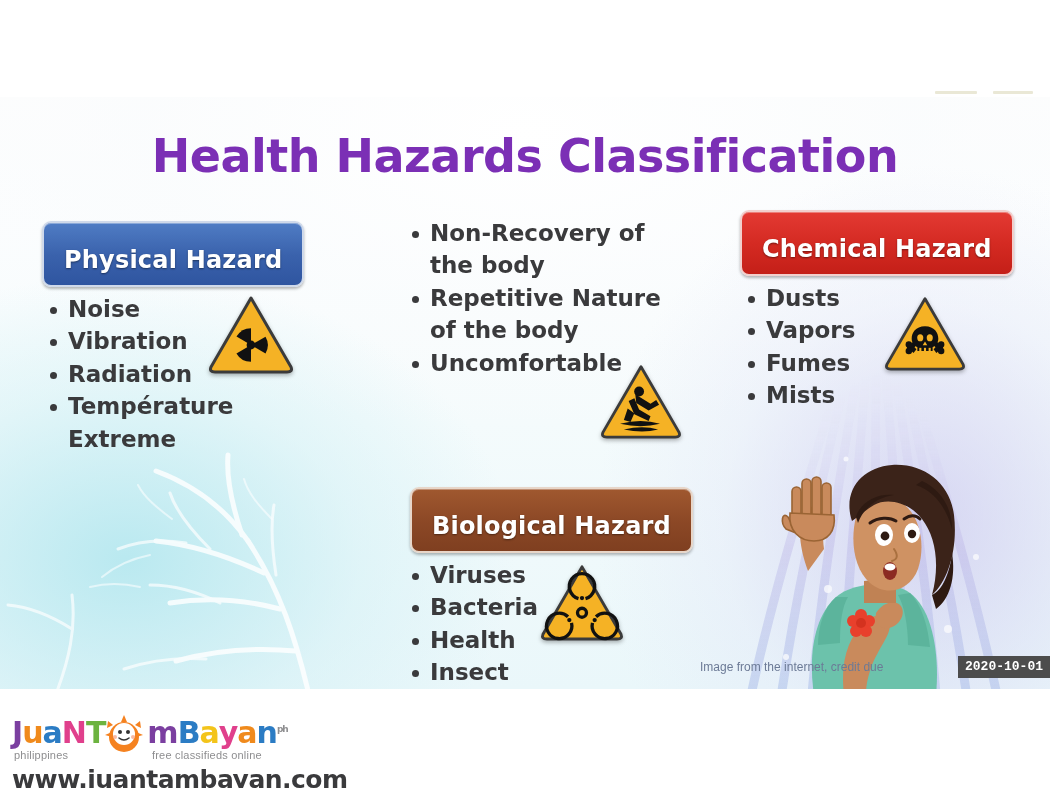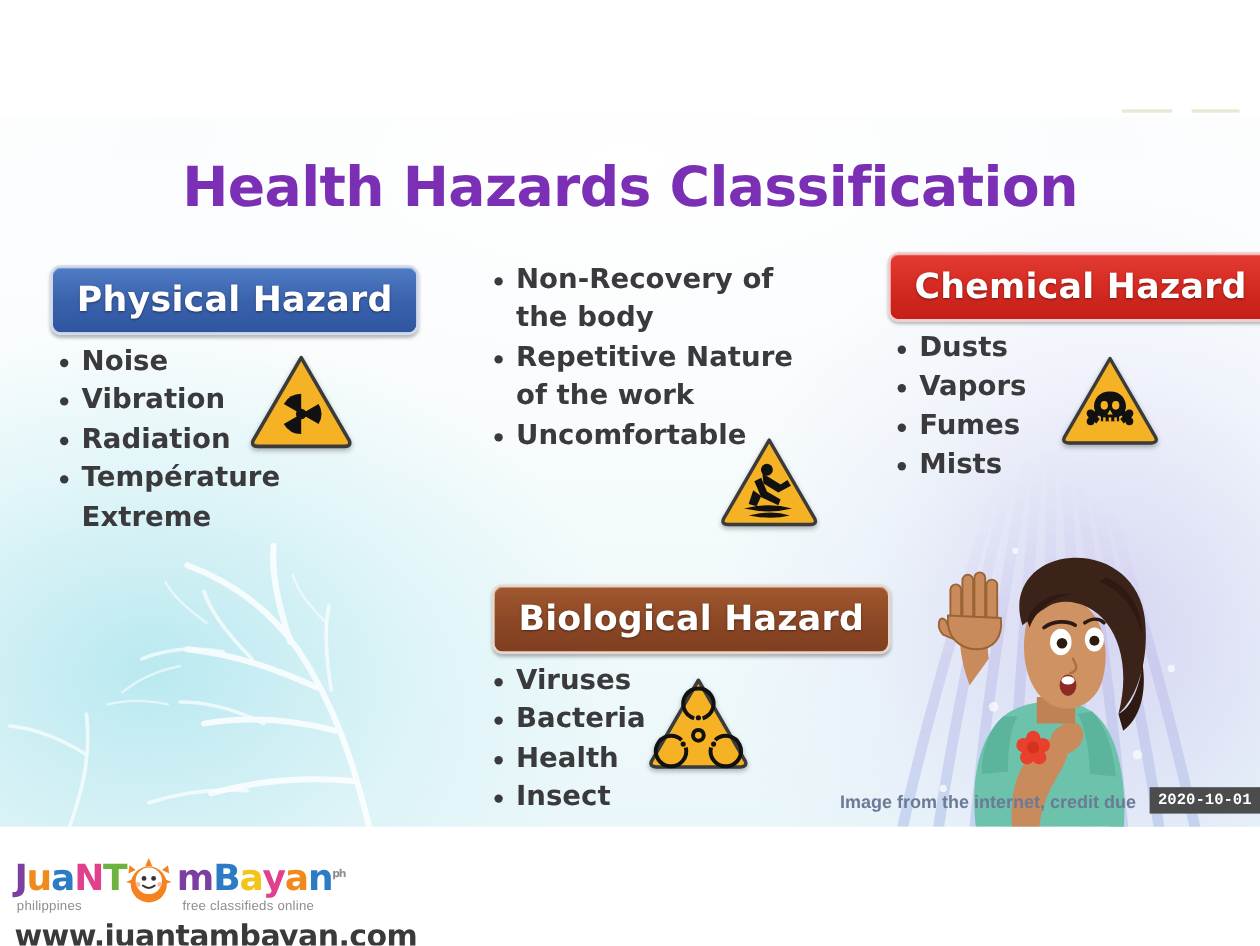--- a/index.html
+++ b/index.html
@@ -32,24 +32,24 @@
     font-size:46px;font-weight:700;letter-spacing:-0.5px;
     color:#7b2fb5;
     font-family:"DejaVu Sans", sans-serif;
     text-shadow:0 1px 0 rgba(255,255,255,.6);
   }
 
   
   .card{position:absolute;}
   .card-header{
     display:inline-block;
-    padding:9px 20px 11px 20px;
+    padding:23px 20px 11px 20px;
     border-radius:9px;
     color:#ffffff;
-    font-size:29px;font-weight:700;
+    font-size:24px;font-weight:700;
     font-family:"DejaVu Sans", sans-serif;
     letter-spacing:.2px;
     text-shadow:0 1px 2px rgba(0,0,0,.45);
     box-shadow:0 2px 3px rgba(0,0,0,.28), inset 0 1px 0 rgba(255,255,255,.35);
     white-space:nowrap;
   }
   .hdr-physical{background:linear-gradient(180deg,#4f7cc4 0%,#3a62ac 52%,#2f55a0 100%);border:2px solid #cfd9ea;}
   .hdr-ergonomics{background:linear-gradient(180deg,#8d7319 0%,#7a6011 52%,#6d5410 100%);border:2px solid #e4ddc4;}
   .hdr-chemical{background:linear-gradient(180deg,#e33a33 0%,#d42a22 52%,#c41f18 100%);border:2px solid #f2cfcd;}
   .hdr-biological{background:linear-gradient(180deg,#a0582f 0%,#8c4826 52%,#7f3f20 100%);border:2px solid #e7d6c9;}
@@ -75,21 +75,21 @@
   
   .warn{position:absolute;}
   .warn svg{display:block;filter:drop-shadow(0 2px 2px rgba(0,0,0,.3));}
 
   
   .woman{position:absolute;right:56px;bottom:-6px;width:250px;height:250px;pointer-events:none;}
 
   
   #credit{
     position:absolute;left:700px;top:563px;width:340px;
-    font-size:15px;color:#6c7a96;font-weight:700;
+    font-size:12px;color:#6c7a96;font-weight:400;
     font-family:"Liberation Sans", sans-serif;
     white-space:nowrap;overflow:hidden;
   }
   #timestamp{
     position:absolute;right:0px;top:559px;
     background:#4c4c4c;color:#ffffff;
     font-size:13px;font-weight:700;
     padding:3px 7px 4px 7px;
     font-family:Liberation Mono, monospace;
     white-space:nowrap;
@@ -207,21 +207,21 @@
           <path d="M0,0 L-14.5,-8.4 A16.8 16.8 0 0 1 0,-16.8 Z" transform="rotate(240)"></path>
         </g>
       </svg>
     </div>
 
     <div class="card" style="left:404px;top:114px;">
       <ul class="card-list">
         <li>Non-Recovery of</li>
         <li class="cont">the body</li>
         <li>Repetitive Nature</li>
-        <li class="cont">of the work</li>
+        <li class="cont">of the body</li>
         <li>Uncomfortable</li>
       </ul>
     </div>
 
     <div class="warn" style="left:600px;top:265px;">
       <svg width="82" height="78" viewBox="0 0 86 82" xmlns="http://www.w3.org/2000/svg">
         <path d="M43 5 L83 74 Q85 79 79 79 L7 79 Q1 79 3 74 Z" fill="#f5b225" stroke="#3b3b3b" stroke-width="3" stroke-linejoin="round"></path>
         <g fill="#111111" transform="translate(43,53)">
           <circle cx="-2" cy="-22" r="5.2"></circle>
           <path d="M-6 -19 L10 -9 L16 -13 L19 -8 L8 -2 L-5 -10 Z"></path>

